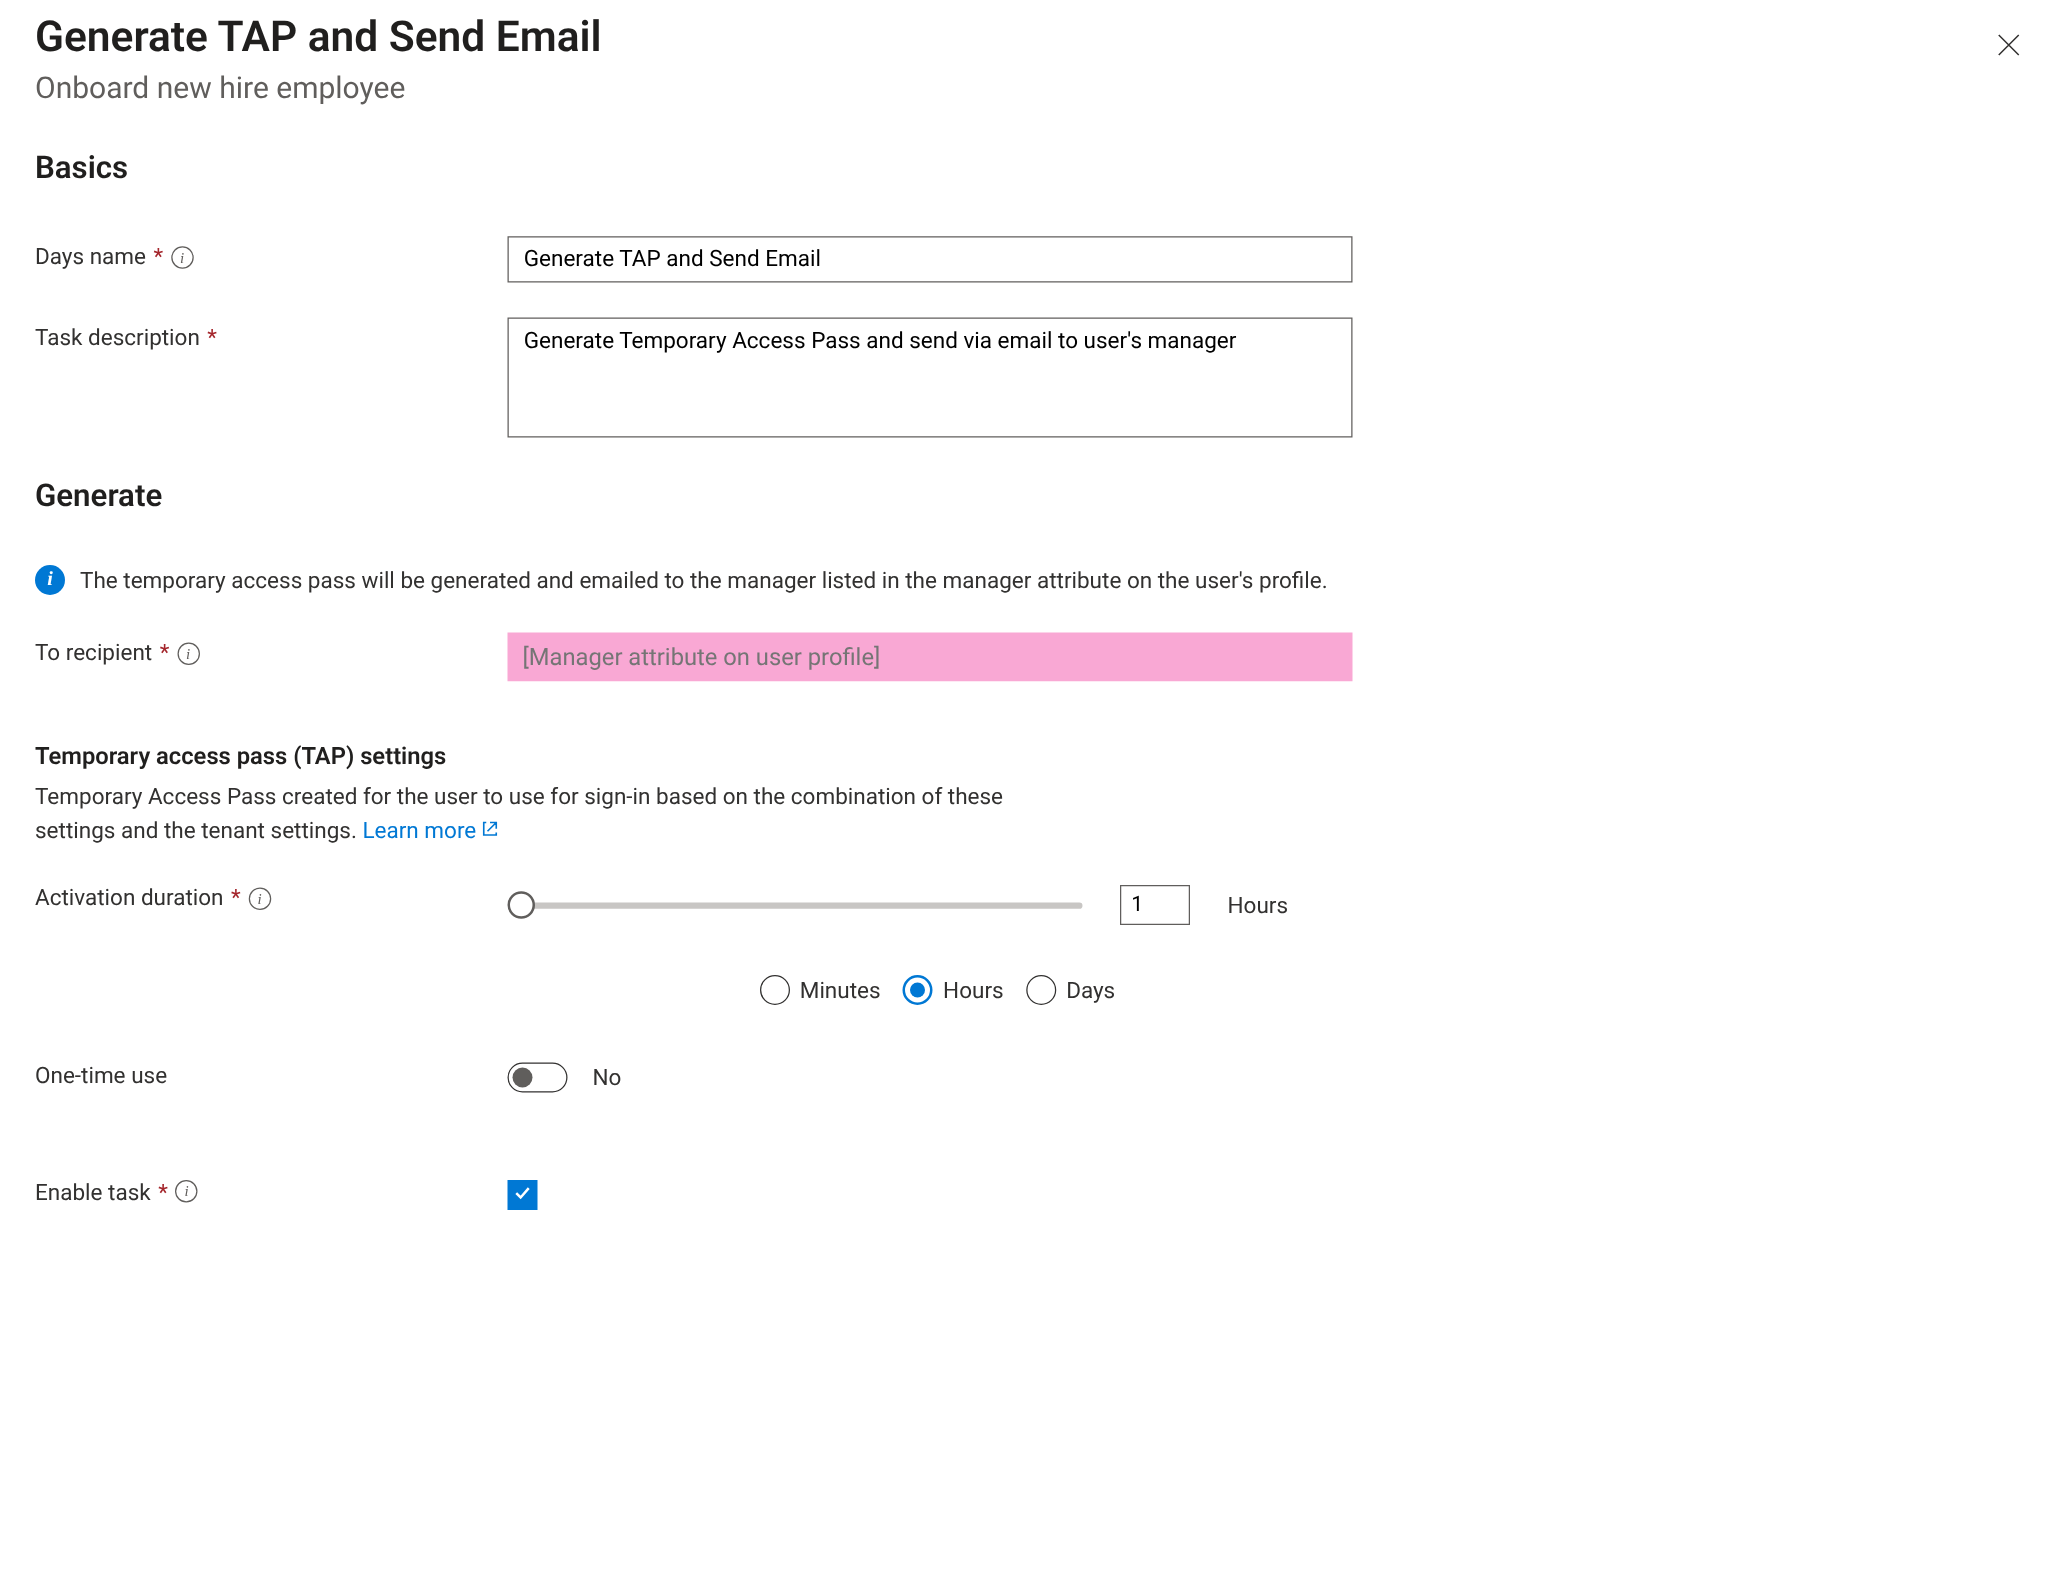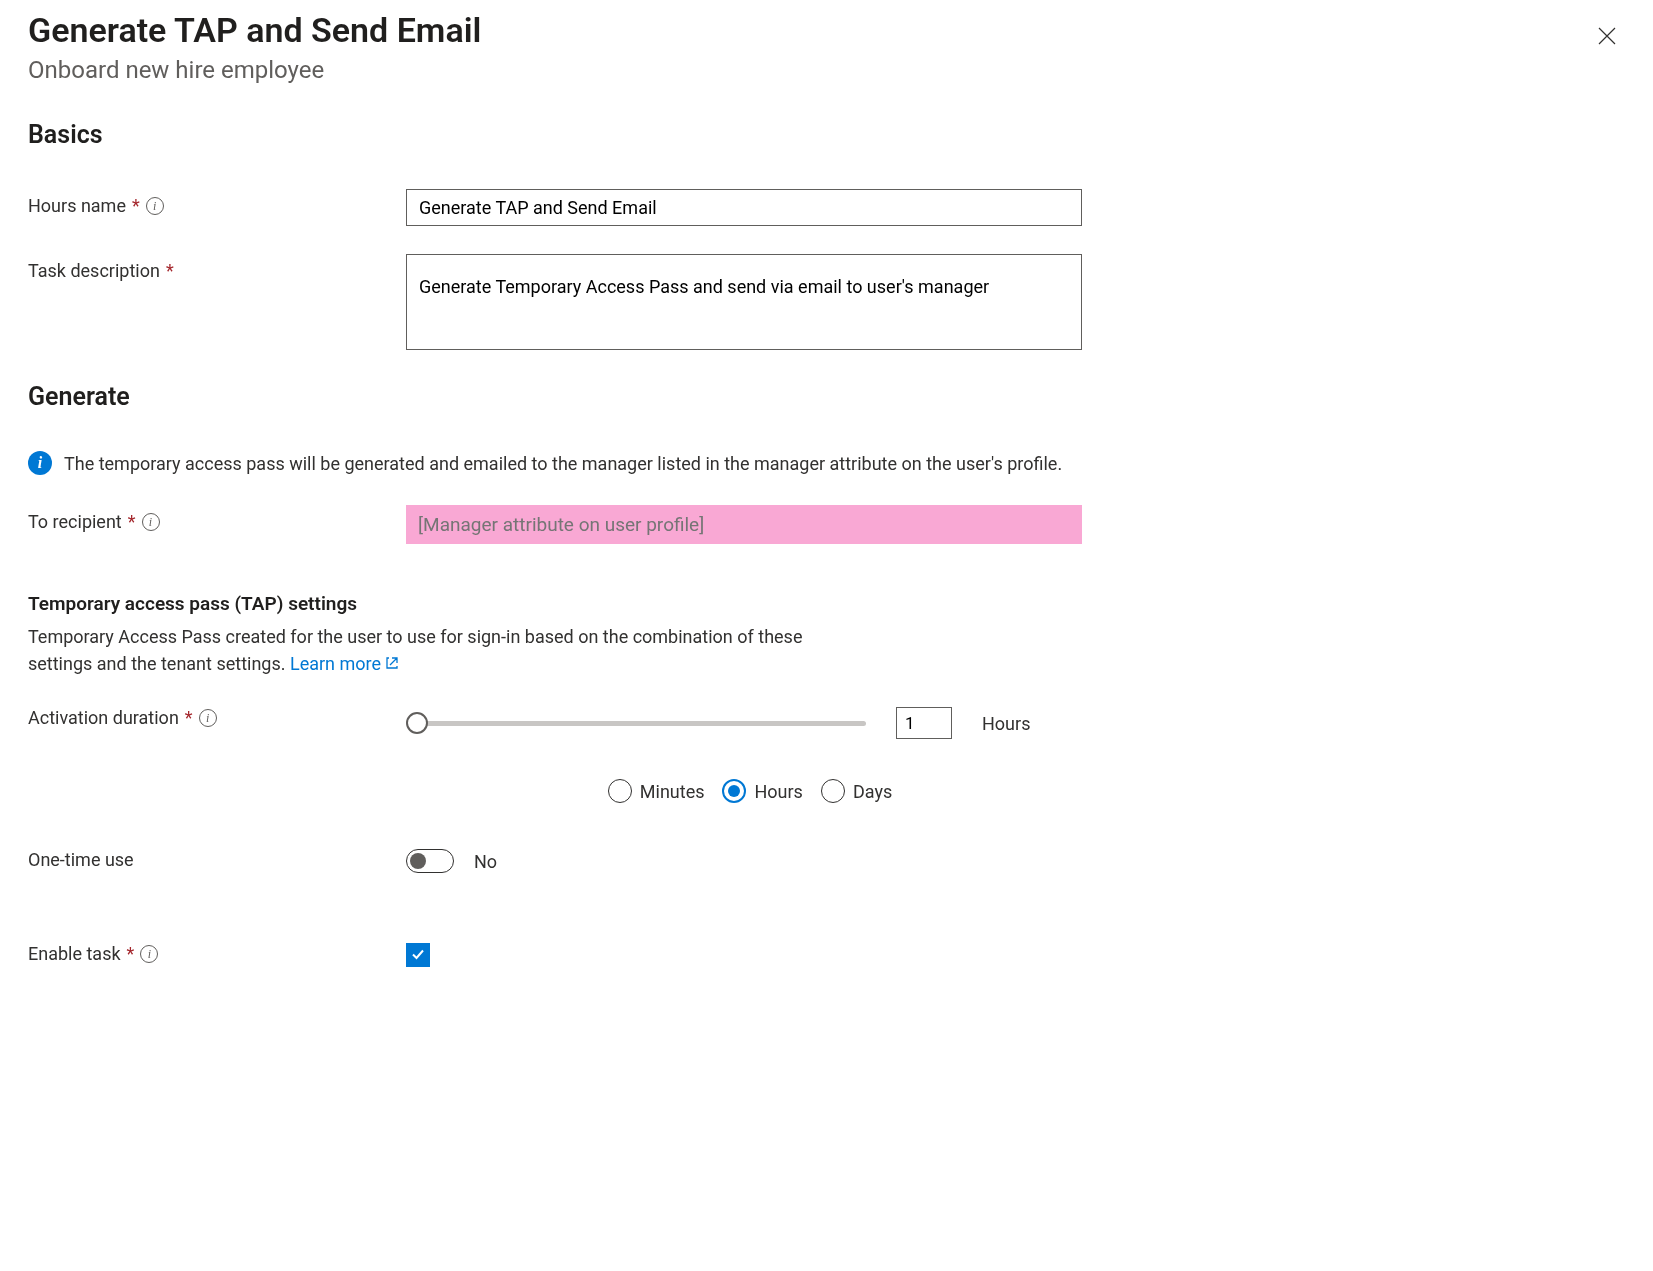--- a/index.html
+++ b/index.html
@@ -87,21 +87,21 @@
       border: 1px solid #605e5c;
       padding: 7px 12px;
       font-size: 18px;
       font-family: inherit;
       outline: none;
       background: #ffffff;
     }
     .textarea-input {
       width: 100%;
       border: 1px solid #605e5c;
-      padding: 21px 12px;
+      padding: 7px 12px;
       font-size: 18px;
       font-family: inherit;
       outline: none;
       resize: none;
       height: 96px;
       background: #ffffff;
     }
     .info-banner {
       display: flex;
       align-items: center;
@@ -275,21 +275,21 @@
       align-items: center;
       justify-content: center;
       cursor: pointer;
     }
     .form-row.slider-form-row .form-label-col {
       padding-top: 0;
       align-items: center;
     }
     .form-row.toggle-form-row .form-label-col {
       padding-top: 0;
-      align-items: center;
+      align-items: flex-start;
     }
     .radio-row {
       margin-top: 40px;
       margin-bottom: 46px;
     }
     .radio-row .form-label-col{
       padding-top:0;
     }
   </style>
 </head>
@@ -306,21 +306,21 @@
           <path d="M2 2 L18 18 M18 2 L2 18" stroke="#323130" stroke-width="1.2" fill="none"></path>
         </svg>
     </span>
   </button>
 </div>
 
 <h2 class="section-heading">Basics</h2>
 
 <div class="form-row">
   <div class="form-label-col">
-    <span>Hours name</span>
+    <span>Days name</span>
     <span class="required">*</span>
     <span class="info-icon-outline">i</span>
   </div>
   <div class="form-input-col">
     <input type="text" class="text-input" value="Generate TAP and Send Email" style="">
   </div>
 </div>
 
 <div class="form-row">
   <div class="form-label-col">

